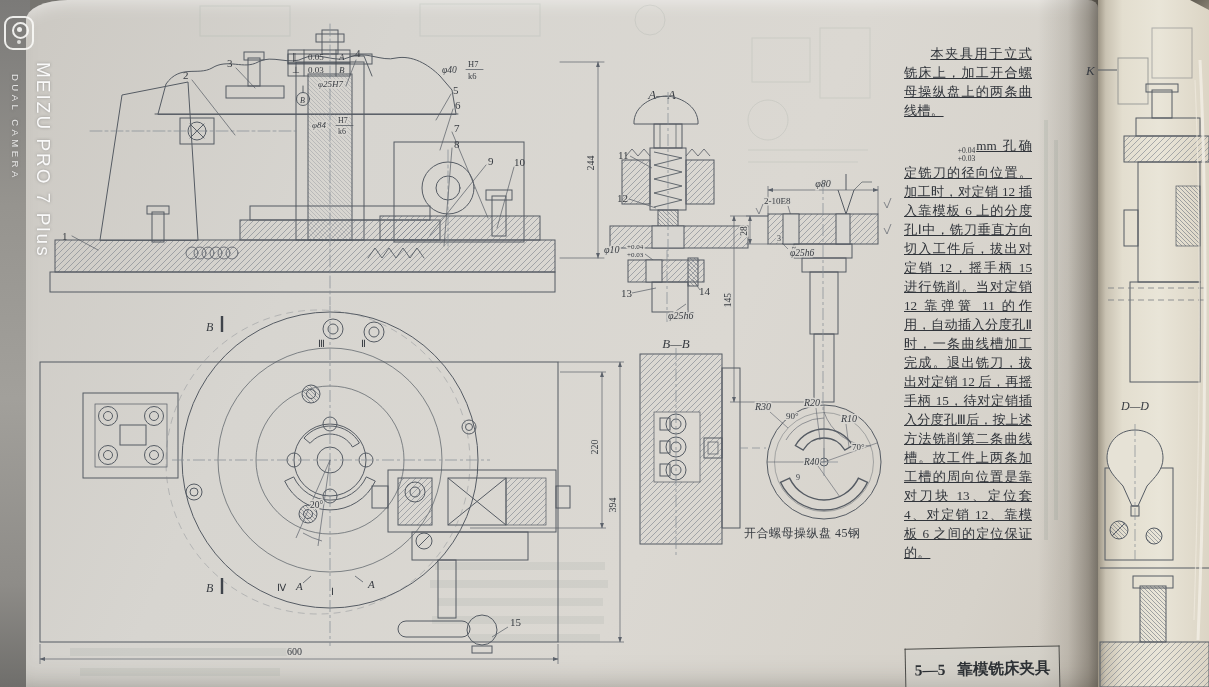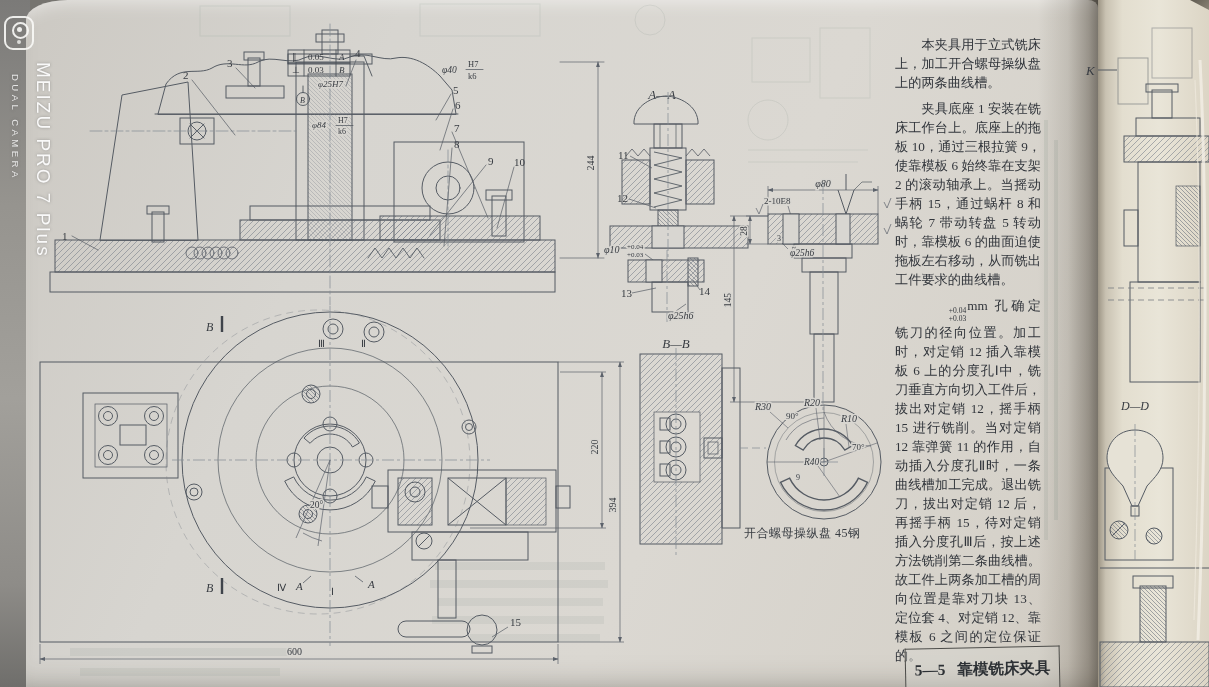--- a/index.html
+++ b/index.html
@@ -28,21 +28,21 @@
   #cam-logo .dot{position:absolute;left:11px;top:9px;width:5px;height:5px;background:rgba(250,250,247,.9);border-radius:50%;}
   #cam-logo .dot2{position:absolute;left:11px;top:22px;width:4px;height:4px;background:rgba(250,250,247,.75);border-radius:50%;}
   .wm{position:absolute;writing-mode:vertical-rl;text-orientation:sideways;color:rgba(255,255,255,.92);
       text-shadow:0 0 3px rgba(90,90,90,.5);}
   #wm-brand{left:32px;top:62px;font-size:19px;letter-spacing:2px;font-weight:500;}
   #wm-sub{left:10px;top:74px;font-size:9.5px;letter-spacing:3.5px;color:rgba(255,255,255,.8);}
   
   #article{position:absolute;left:888px;top:28px;width:160px;height:615px;z-index:5;
     font-family:"Liberation Serif",serif;font-size:13.2px;line-height:19px;color:#31353b;
     text-align:justify;}
-  #article p{margin:7px;text-indent:2em;}
+  #article p{margin:16px;text-indent:2em;text-decoration:underline;}
   .tolstack{display:inline-flex;flex-direction:column;vertical-align:-0.45em;line-height:1.02;
     font-size:7.5px;margin:0 1px;}
   
   #caption-box{position:absolute;left:905px;top:647px;width:153px;height:42px;z-index:6;
     border:1.6px solid #4c4c49;border-bottom:none;transform:rotate(-1.2deg);
     display:flex;align-items:center;justify-content:center;gap:12px;
     font-family:"Liberation Serif",serif;font-size:15.5px;font-weight:bold;color:#2d3135;background:rgba(216,214,209,.35);}
   svg{position:absolute;left:0;top:0;z-index:3;pointer-events:none;}
   svg text{font-family:"Liberation Serif",serif;fill:#383c42;}
   .it{font-style:italic;}
@@ -422,21 +422,20 @@
         <rect x="1100" y="642" width="109" height="45" fill="url(#hA)"></rect>
       </g>
       <path d="M1135,424 V560" fill="none" stroke="#838992" stroke-width=".7" stroke-dasharray="12 3 3 3"></path>
       <path d="M1200,60 C1207,200 1207,420 1198,640" stroke="#f3efe6" stroke-width="3" opacity=".8" fill="none"></path>
       <path d="M1195,80 C1201,220 1201,400 1194,620" stroke="#efeade" stroke-width="1.2" opacity=".7" fill="none"></path>
     </g>
   </svg>
 
   <div id="article">
     <p><span>本夹具用于立式铣床上，加工开合螺母操纵盘上的两条曲线槽。</span></p>
-    <p><span>夹具底座 1 安装在铣床工作台上。底座上的拖板 10，通过三根拉簧 9，使靠模板 6 始终靠在支架 2 的滚动轴承上。当摇动手柄 15，通过蜗杆 8 和蜗轮 7 带动转盘 5 转动时，靠模板 6 的曲面迫使拖板左右移动，从而铣出工件要求的曲线槽。</span></p>
     <p><span class="tolstack">
           <span>+0.04</span>
           <span>+0.03</span>
         </span><span>mm 孔确定铣刀的径向位置。加工时，对定销 12 插入靠模板 6 上的分度孔Ⅰ中，铣刀垂直方向切入工件后，拔出对定销 12，摇手柄 15 进行铣削。当对定销 12 靠弹簧 11 的作用，自动插入分度孔Ⅱ时，一条曲线槽加工完成。退出铣刀，拔出对定销 12 后，再摇手柄 15，待对定销插入分度孔Ⅲ后，按上述方法铣削第二条曲线槽。故工件上两条加工槽的周向位置是靠对刀块 13、定位套 4、对定销 12、靠模板 6 之间的定位保证的。</span></p>
   </div>
 
   <div id="caption-box">
     <span>5—5</span>
     <span>靠模铣床夹具</span>
   </div>

